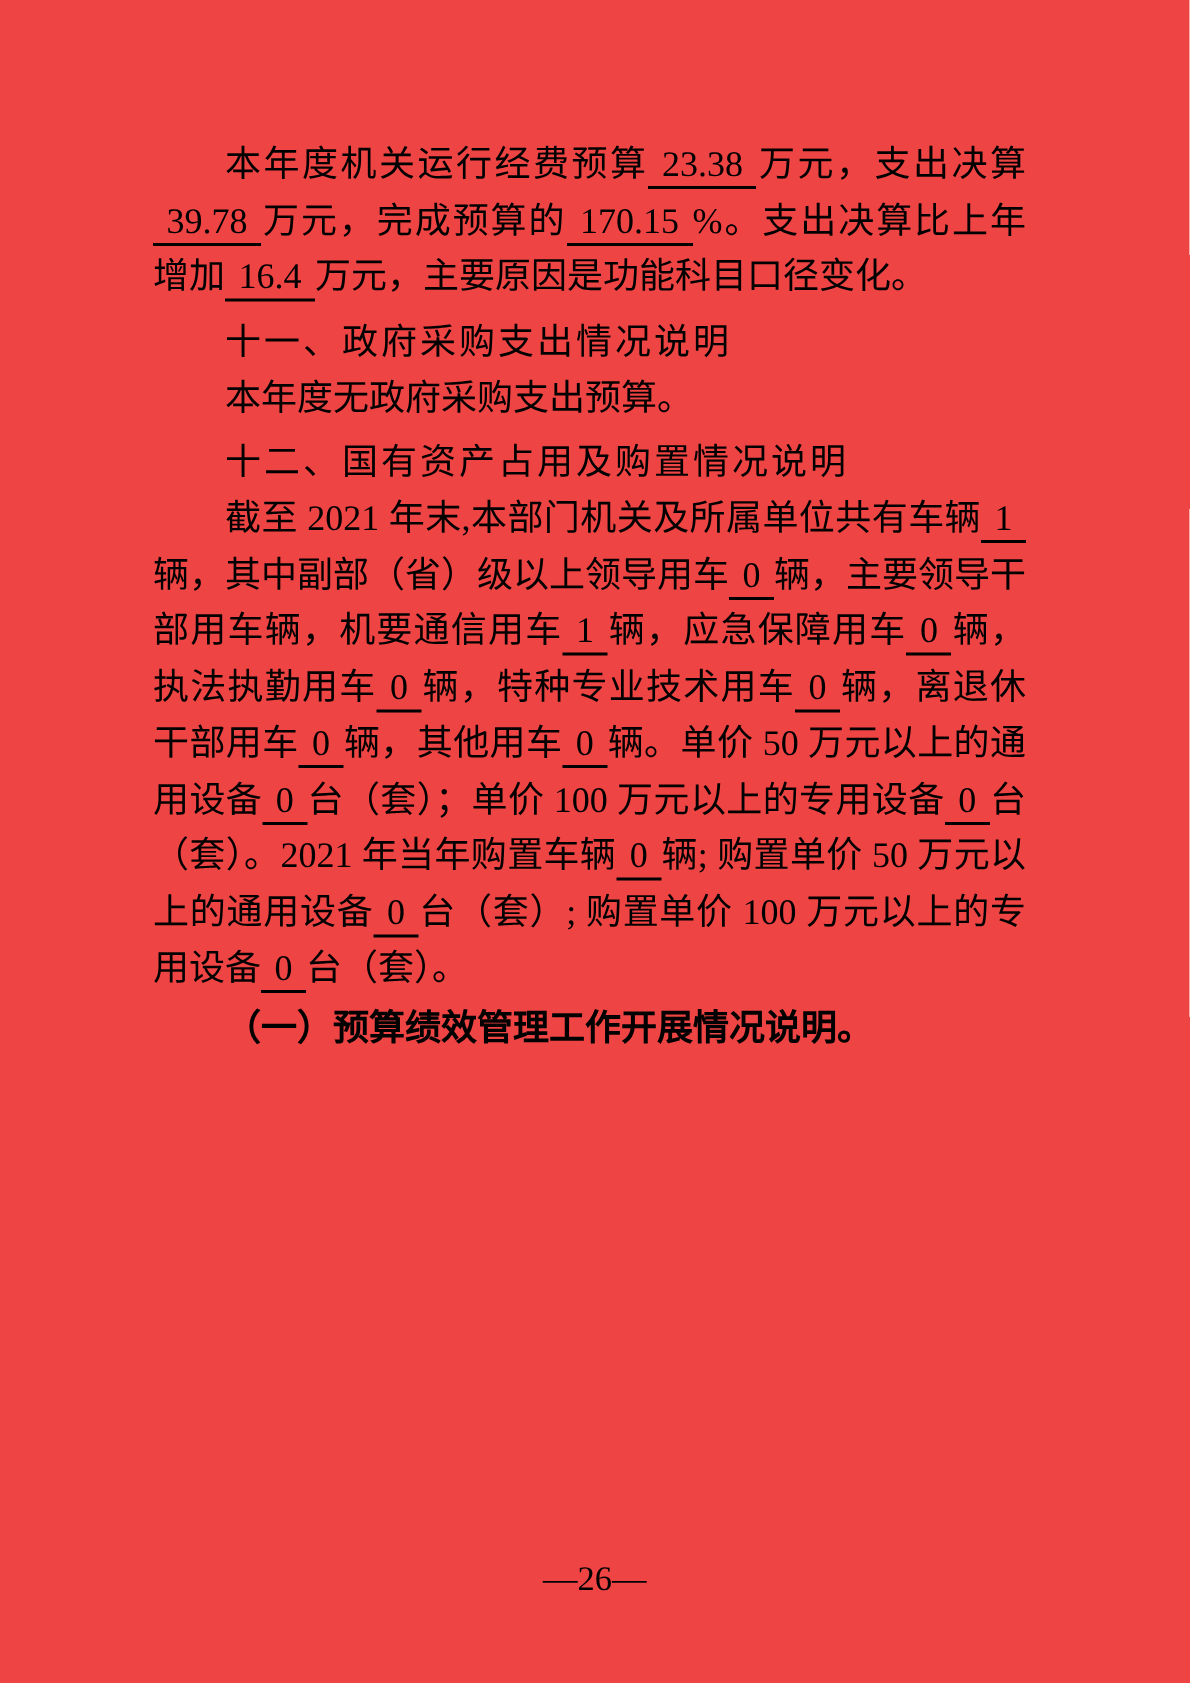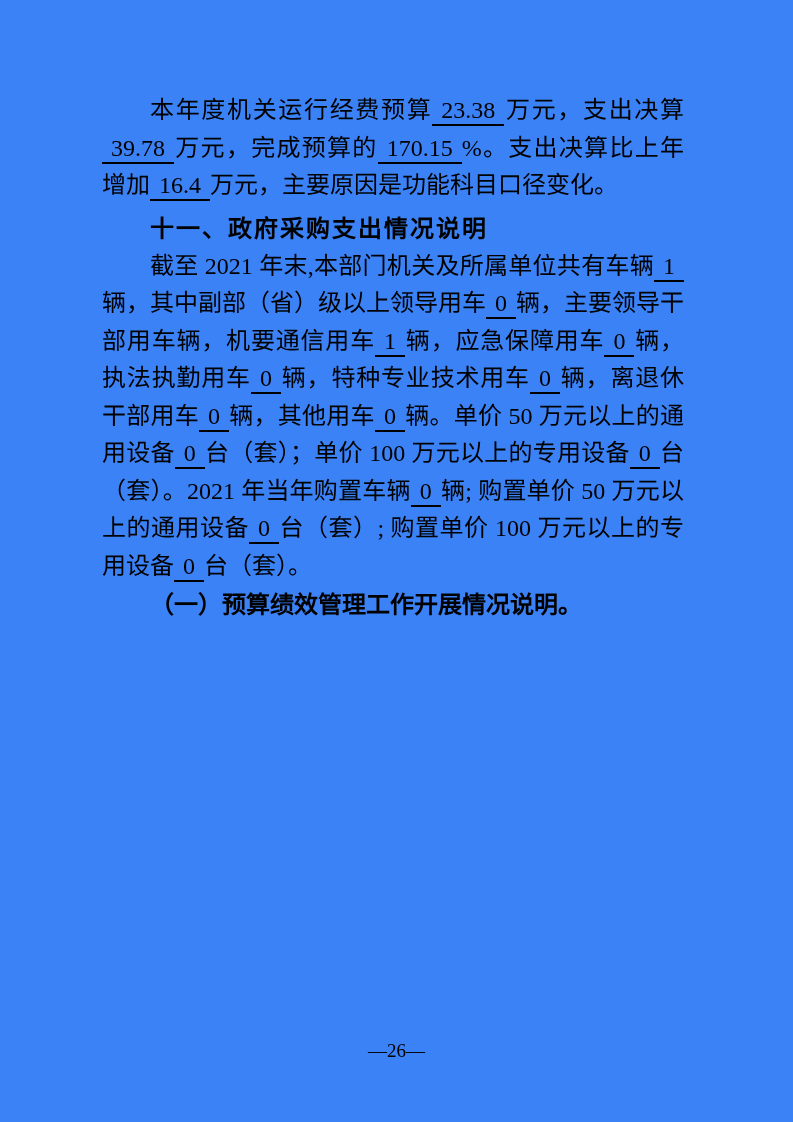--- a/index.html
+++ b/index.html
@@ -4,21 +4,21 @@
 <style>
   html, body {
     margin: 0;
     padding: 0;
     background: #ffffff;
   }
   .page {
     position: relative;
     width: 793px;
     height: 1122px;
-    background: #3b82f6;
+    background: #ef4444;
     overflow: hidden;
     color: #000000;
   }
   .doc-body {
     position: absolute;
     left: 102px;
     top: 92px;
     width: 582px;
   }
   .para {
@@ -28,21 +28,21 @@
     color: #000000;
     text-align: justify;
     text-indent: 48px;
     word-break: break-all;
   }
   .style-a { line-height: 37.5px; }
   .style-b { line-height: 40.5px; font-weight: bold; }
   .heading {
     margin: 5px 0 0 0;
     font-family: "Liberation Sans", "DejaVu Sans", sans-serif;
-    font-weight: 700;
+    font-weight: 400;
     font-size: 24px;
     letter-spacing: 2px;
     line-height: 38px;
     text-indent: 48px;
     color: #000000;
   }
   .blank-value {
     font-family: "Liberation Serif", "DejaVu Serif", serif;
     border-bottom: 2px solid #000000;
     padding: 0 9px 1px 9px;
@@ -50,31 +50,33 @@
   }
   .page-footer {
     position: absolute;
     left: 0;
     top: 1040px;
     width: 100%;
     text-align: center;
   }
   .page-number {
     font-family: "Liberation Serif", "DejaVu Serif", serif;
-    font-size: 19px;
+    font-size: 23px;
     color: #000000;
     letter-spacing: 0px;
   }
 </style>
 </head>
 <body>
 
 <div class="page">
   <div class="doc-body" id="doc-blocks">
       <p class="para style-a"><span>本年度机关运行经费预算</span><span class="blank-value">23.38</span><span>万元，支出决算</span><span class="blank-value">39.78</span><span>万元，完成预算的</span><span class="blank-value">170.15</span><span>%。支出决算比上年增加</span><span class="blank-value">16.4</span><span>万元，主要原因是功能科目口径变化。</span></p>
       <h2 class="heading">十一、政府采购支出情况说明</h2>
+      <p class="para style-a"><span>本年度无政府采购支出预算。</span></p>
+      <h2 class="heading">十二、国有资产占用及购置情况说明</h2>
       <p class="para style-a"><span>截至 2021 年末,本部门机关及所属单位共有车辆</span><span class="blank-value">1</span><span>辆，其中副部（省）级以上领导用车</span><span class="blank-value">0</span><span>辆，主要领导干部用车辆，机要通信用车</span><span class="blank-value">1</span><span>辆，应急保障用车</span><span class="blank-value">0</span><span>辆，执法执勤用车</span><span class="blank-value">0</span><span>辆，特种专业技术用车</span><span class="blank-value">0</span><span>辆，离退休干部用车</span><span class="blank-value">0</span><span>辆，其他用车</span><span class="blank-value">0</span><span>辆。单价 50 万元以上的通用设备</span><span class="blank-value">0</span><span>台（套）；单价 100 万元以上的专用设备</span><span class="blank-value">0</span><span>台（套）。2021 年当年购置车辆</span><span class="blank-value">0</span><span>辆; 购置单价 50 万元以上的通用设备</span><span class="blank-value">0</span><span>台（套）; 购置单价 100 万元以上的专用设备</span><span class="blank-value">0</span><span>台（套）。</span></p>
       <p class="para style-b"><span>（一）预算绩效管理工作开展情况说明。</span></p>
     </div>
   <div class="page-footer">
     <span class="page-number">—26—</span>
   </div>
 </div>
 
 </body></html>

